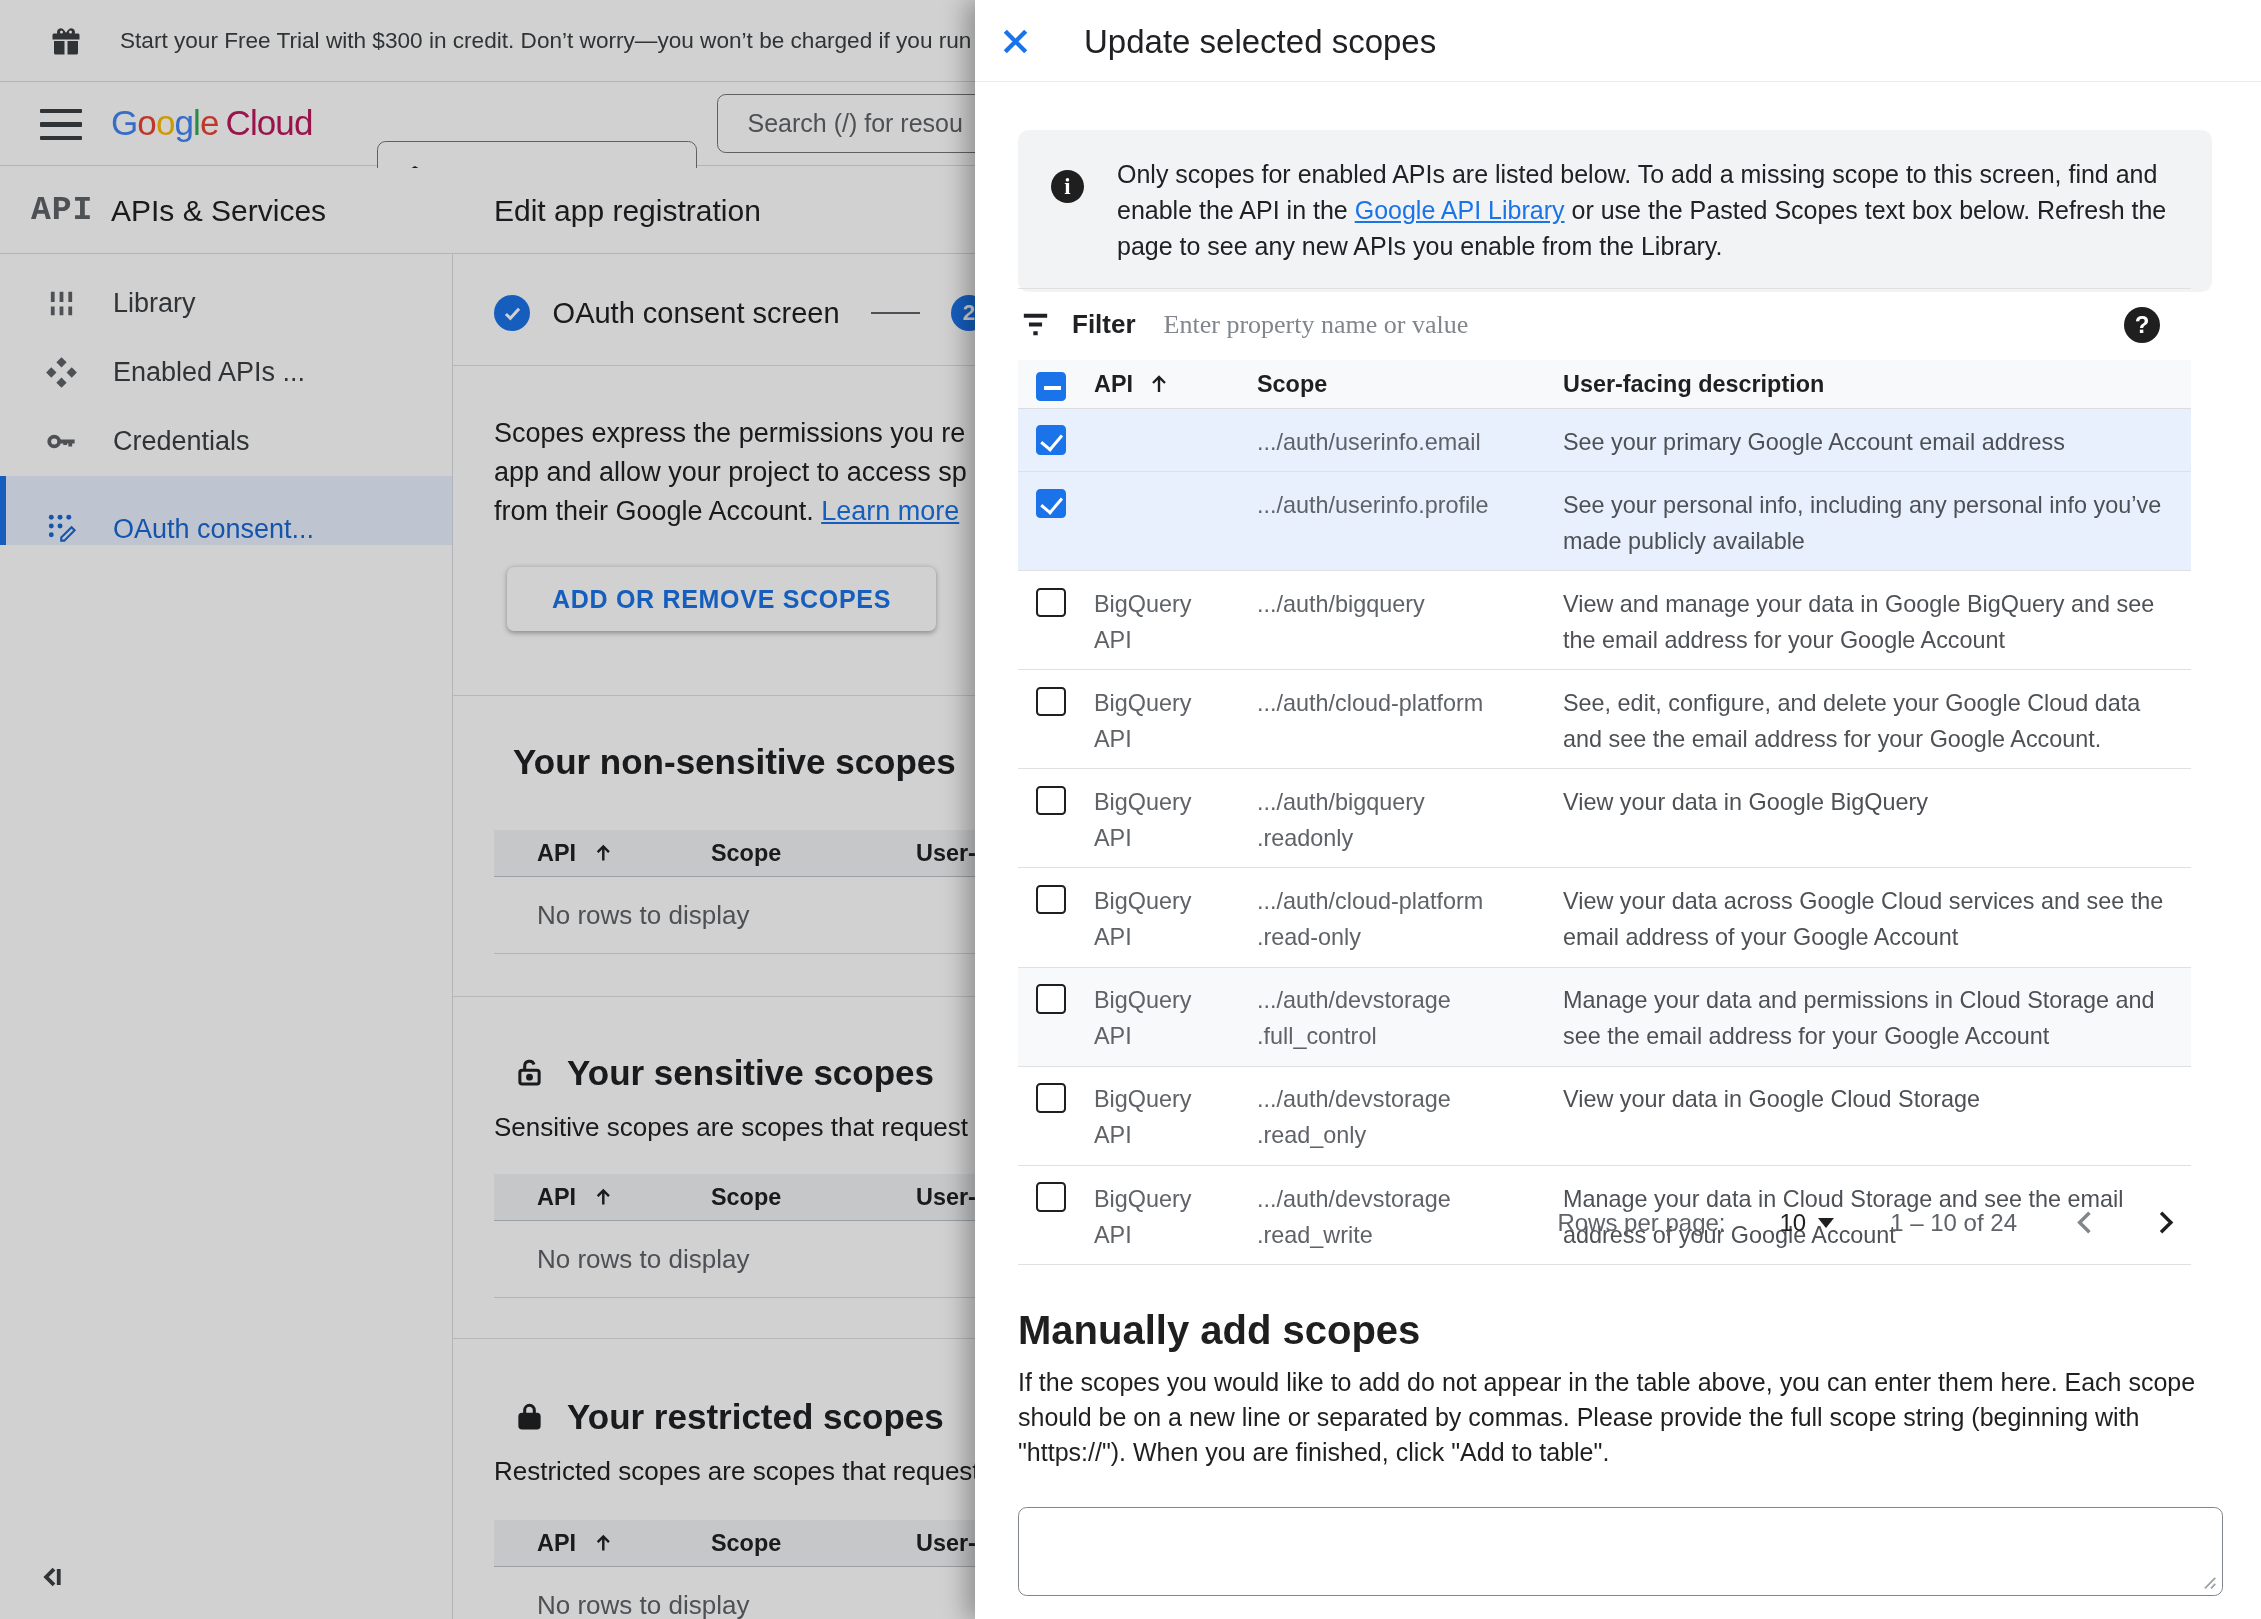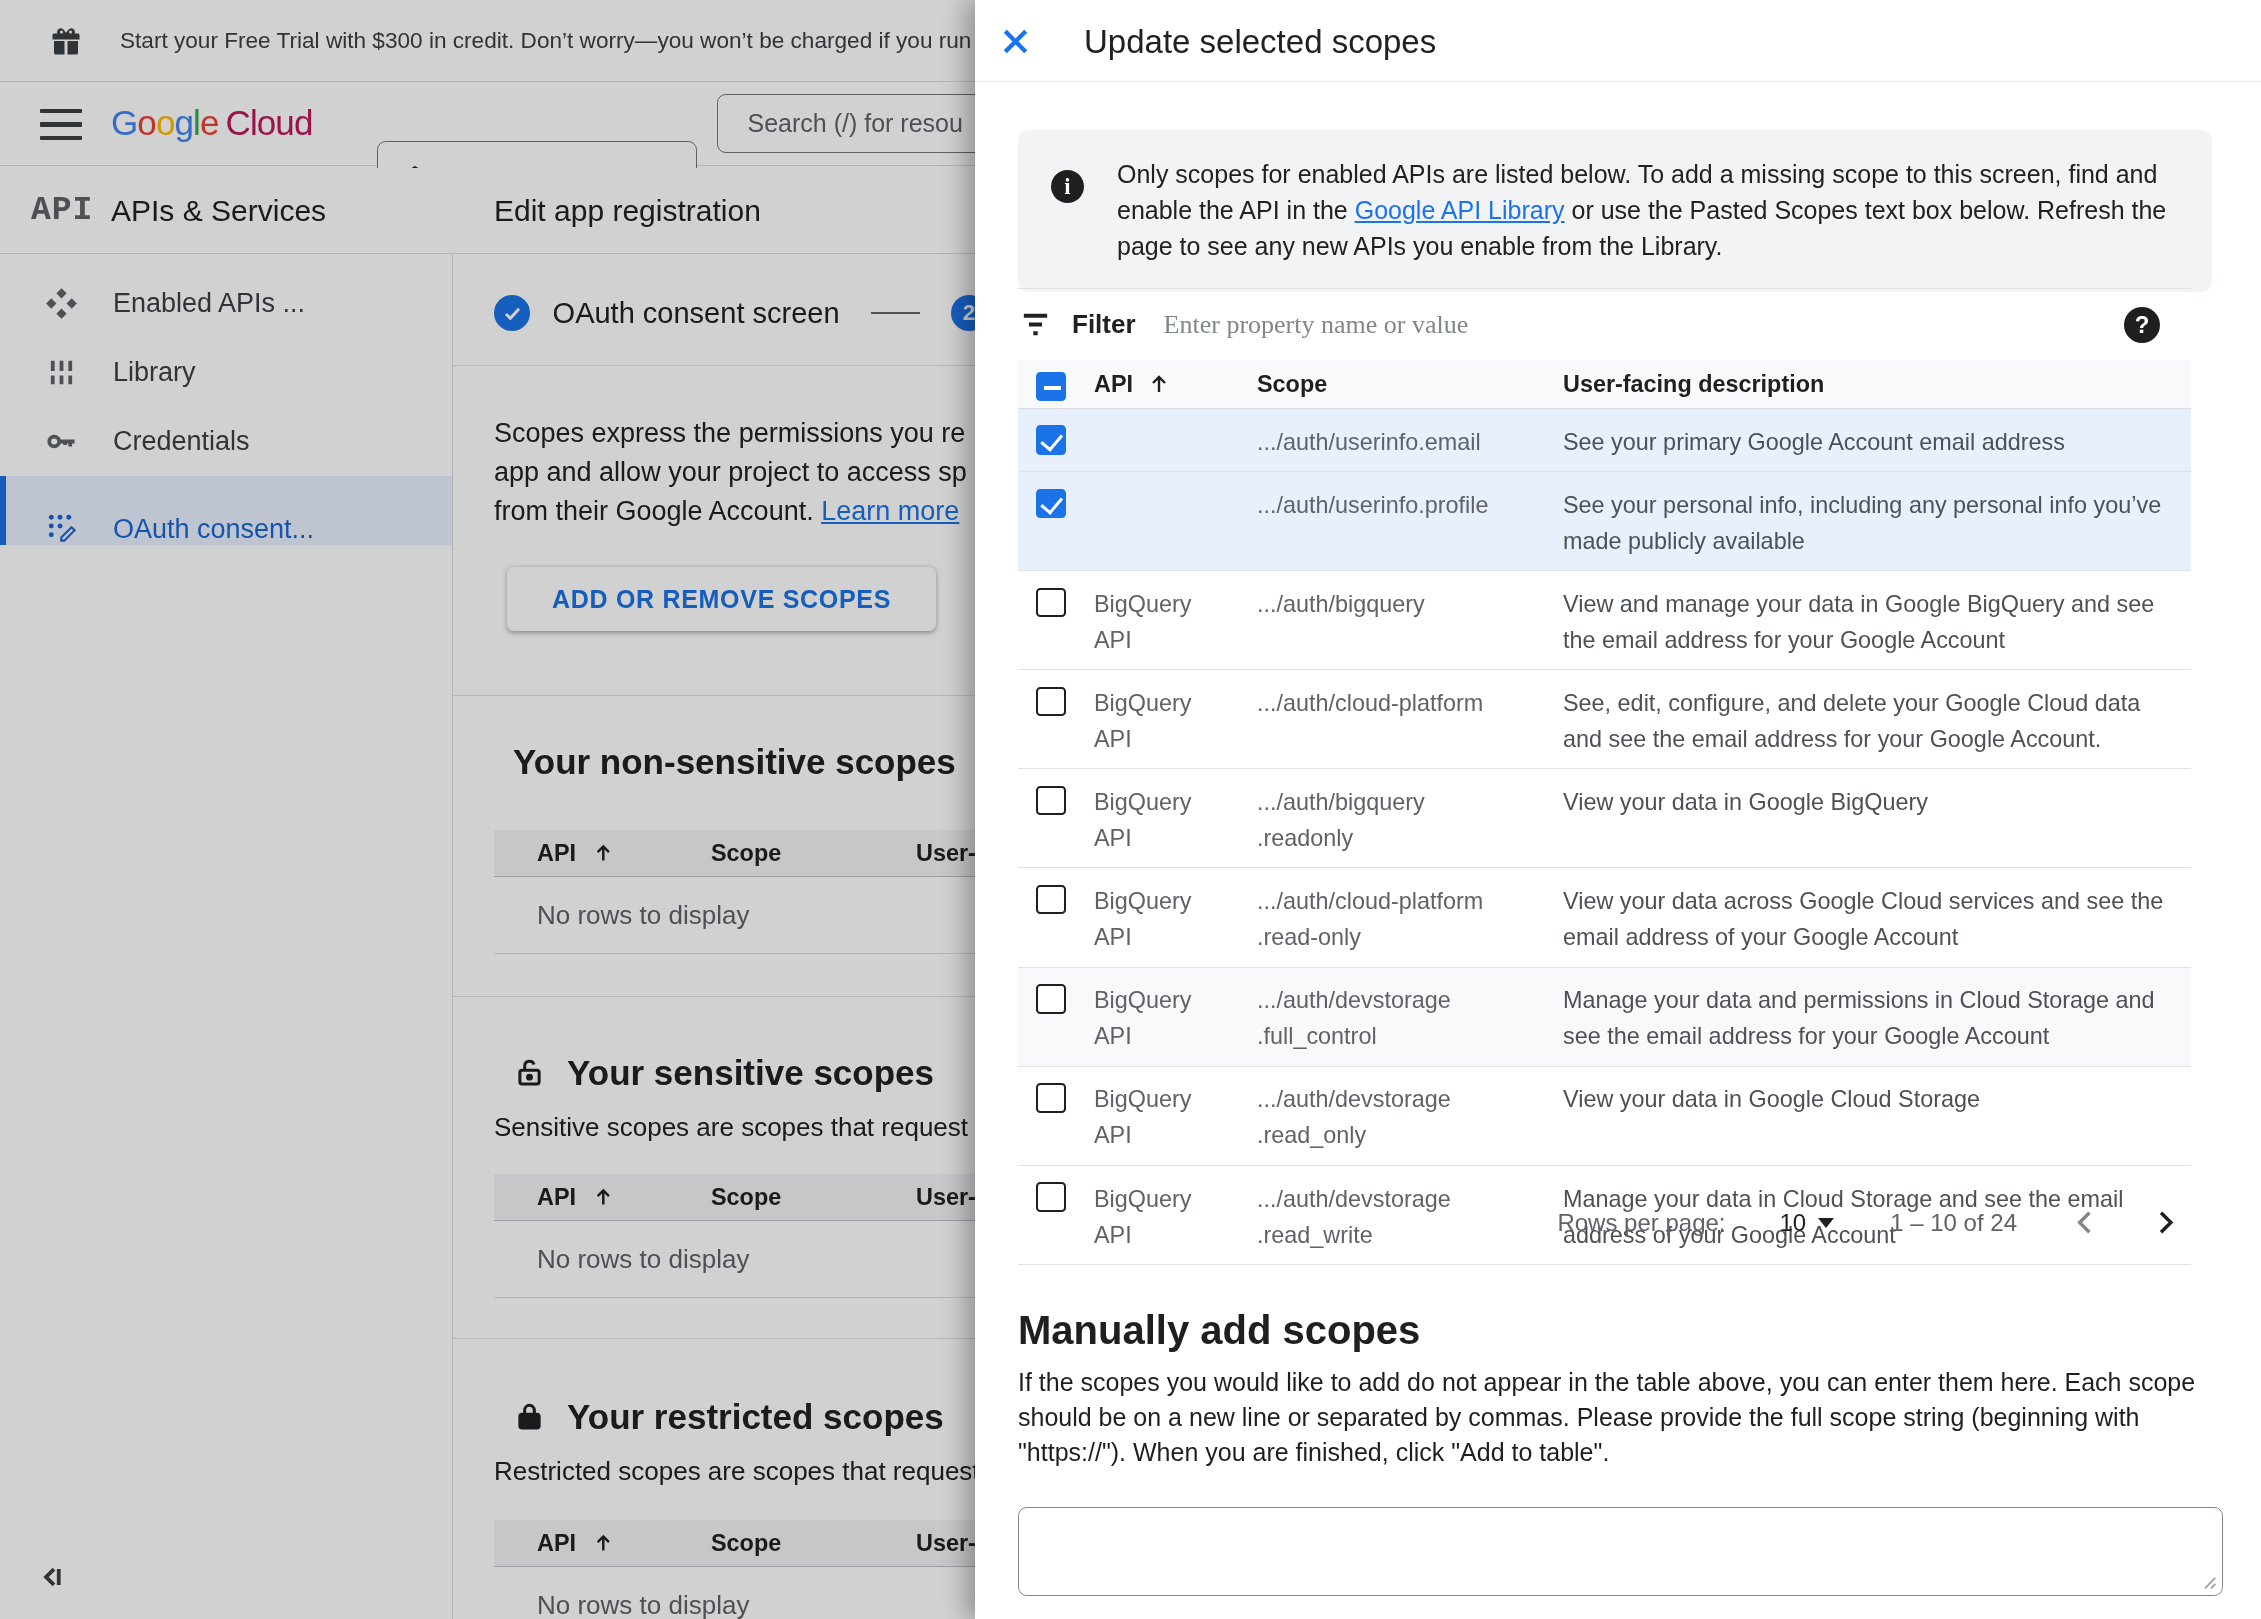--- a/index.html
+++ b/index.html
@@ -190,36 +190,36 @@
     <span class="prodname">APIs &amp; Services</span>
     <span class="pagetitle">Edit app registration</span>
   </div>
 
   <div class="vdiv"></div>
 
   <div class="sidebar">
     <div class="snav">
       <div class="sitem">
         <span class="ic">
+          <svg width="35" height="35" viewBox="0 0 24 24" fill="none" stroke="#5f6368" stroke-width="2.6">
+            <path d="M6 4v7M12 4v7M18 4v7M6 14v6M12 14v6M18 14v6"></path>
+          </svg>
+        </span>
+        <span>Library</span>
+      </div>
+      <div class="sitem">
+        <span class="ic">
           <svg width="35" height="35" viewBox="0 0 24 24" fill="#5f6368">
             <rect x="9.5" y="2.5" width="5" height="5" transform="rotate(45 12 5)"></rect>
             <rect x="9.5" y="16.5" width="5" height="5" transform="rotate(45 12 19)"></rect>
             <rect x="2.5" y="9.5" width="5" height="5" transform="rotate(45 5 12)"></rect>
             <rect x="16.5" y="9.5" width="5" height="5" transform="rotate(45 19 12)"></rect>
           </svg>
         </span>
         <span>Enabled APIs ...</span>
-      </div>
-      <div class="sitem">
-        <span class="ic">
-          <svg width="35" height="35" viewBox="0 0 24 24" fill="none" stroke="#5f6368" stroke-width="2.6">
-            <path d="M6 4v7M12 4v7M18 4v7M6 14v6M12 14v6M18 14v6"></path>
-          </svg>
-        </span>
-        <span>Library</span>
       </div>
       <div class="sitem">
         <span class="ic">
           <svg width="35" height="35" viewBox="0 0 24 24" fill="none" stroke="#5f6368" stroke-width="2.6">
             <circle cx="7" cy="12" r="3.4"></circle>
             <path d="M10.5 12H21M18 12v3.4M14.5 12v2.4"></path>
           </svg>
         </span>
         <span>Credentials</span>
       </div>

